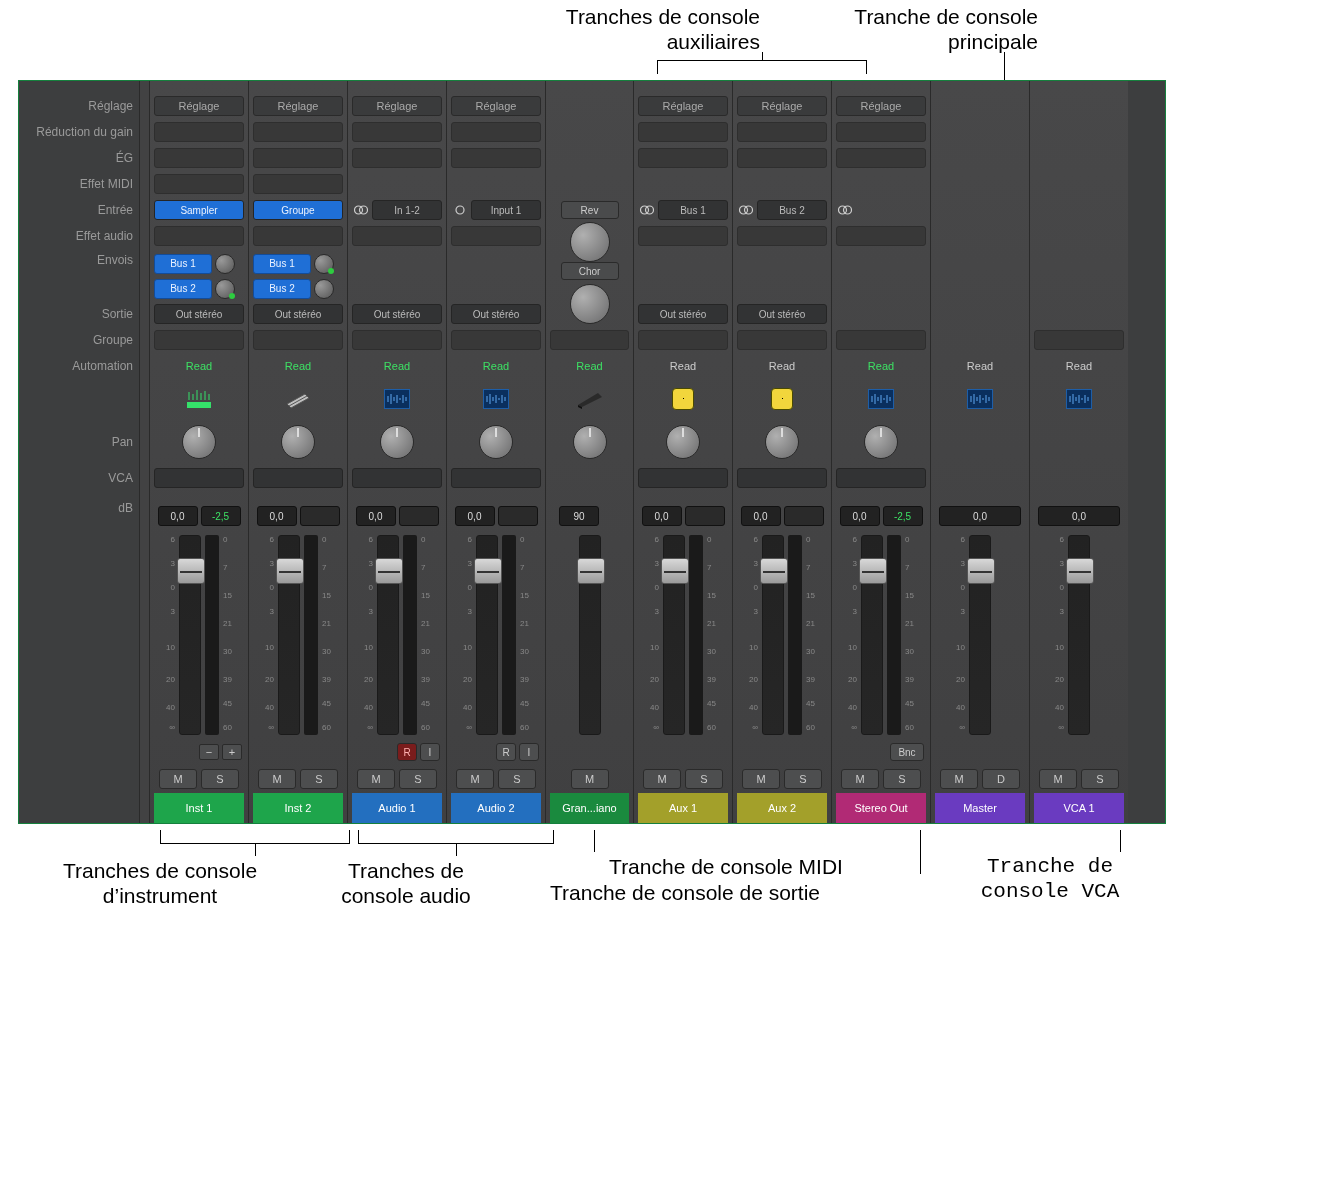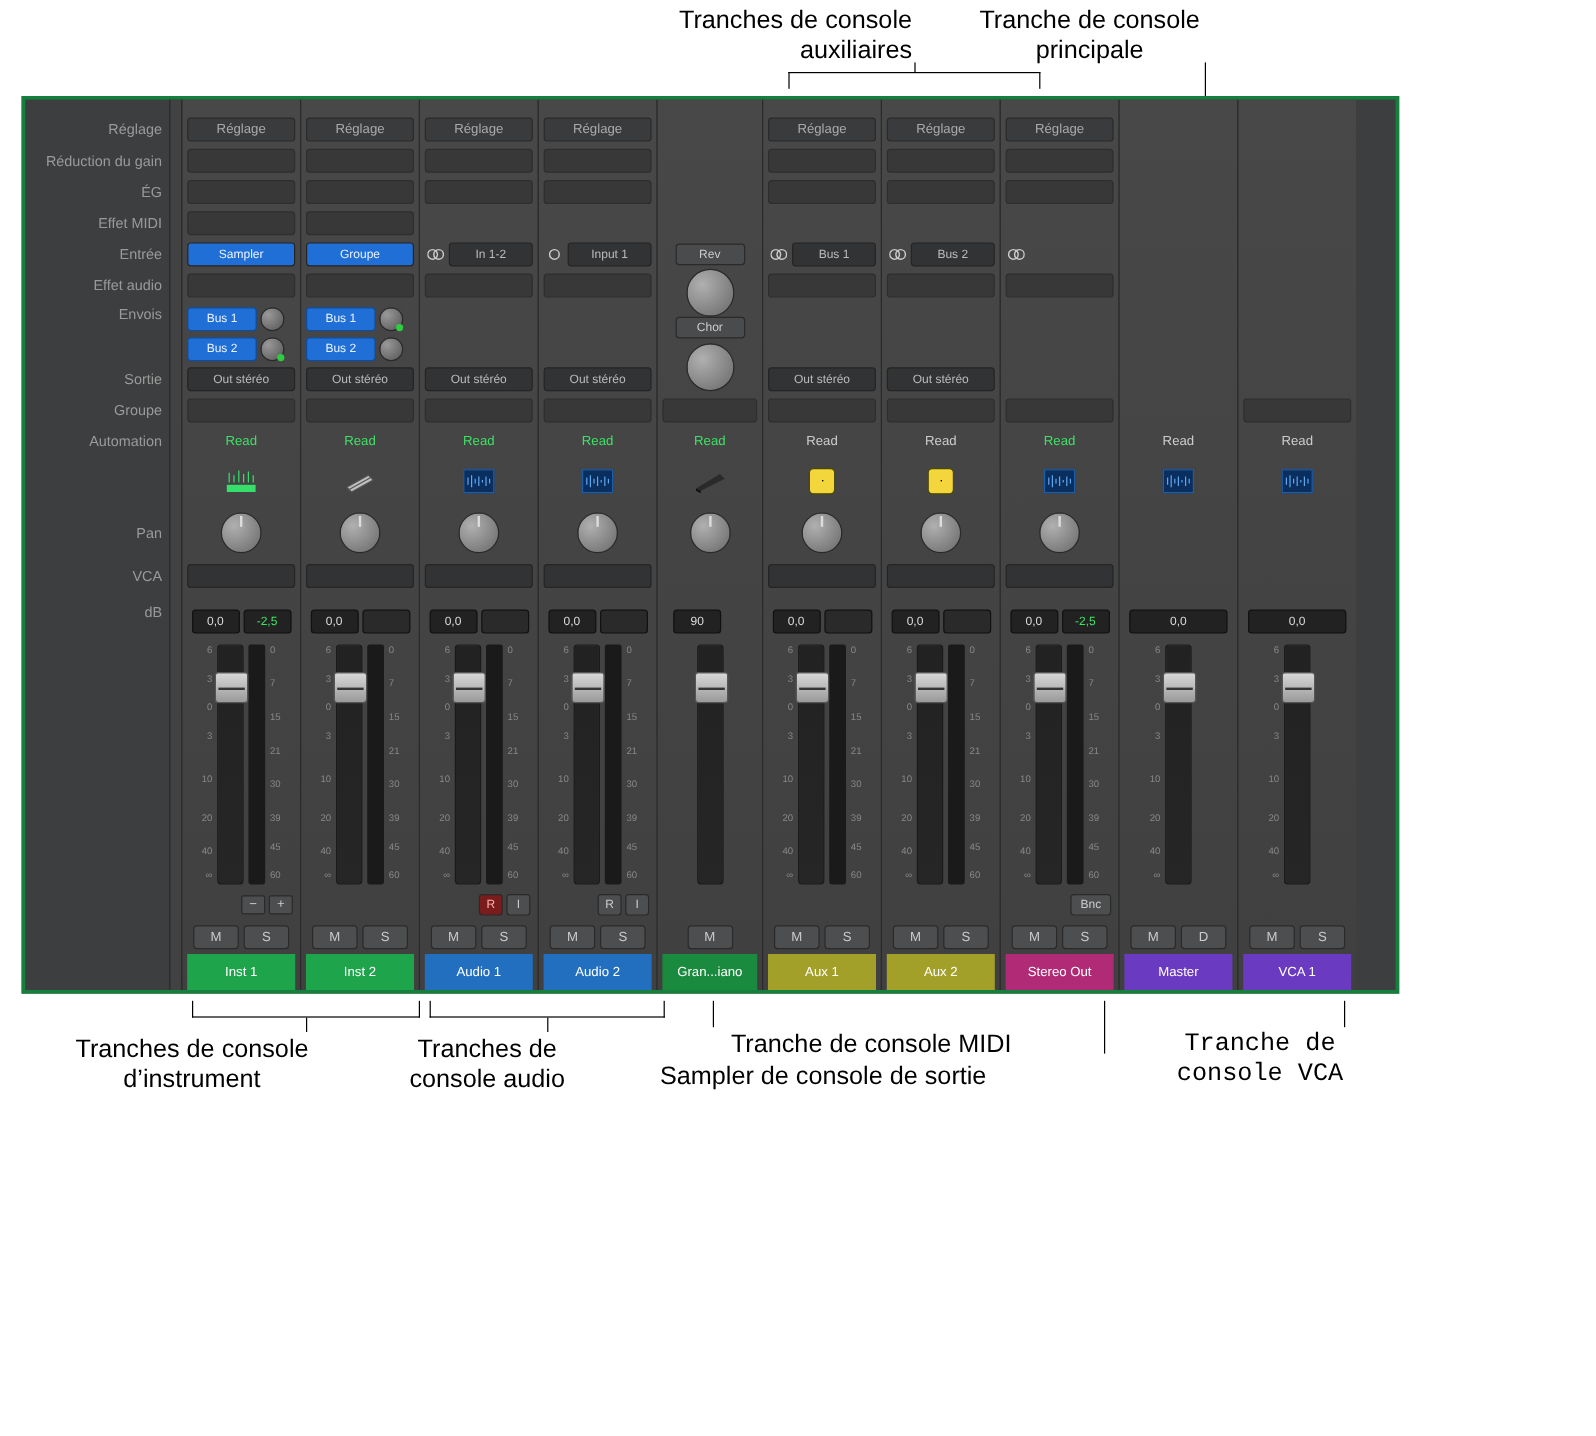--- a/index.html
+++ b/index.html
@@ -38,21 +38,21 @@
   }
   .bracket {
     position: absolute;
     border-color: #000;
     border-style: solid;
     border-width: 0;
   }
   .mixer {
     display: flex;
     background: #3d3e3f;
-    border: 3px solid #15803d;
+    border: 1px solid #15803d;
     width: 1148px;
     margin-left: 18px;
     position: relative;
   }
   .labels-col {
     width: 120px;
     flex-shrink: 0;
     text-align: right;
     padding-right: 6px;
     color: #9a9a9a;
@@ -262,21 +262,21 @@
   }
 </style>
 </head>
 <body>
 
 <div class="wrap">
 
 <div class="callouts-top">
   <div class="co" style="left:460px; top:4px; width:300px; white-space:pre-line; text-align:right;">Tranches de console
 auxiliaires</div>
-  <div class="co" style="left:778px; top:4px; width:260px; white-space:pre-line; ">Tranche de console
+  <div class="co" style="left:778px; top:4px; width:260px; white-space:pre-line; text-align:right;">Tranche de console
 principale</div>
 
   <div class="bracket" style="left:657px; top:60px; width:210px; height:14px; border-left-width:1px; border-right-width:1px; border-top-width:1px;"></div>
   <div class="leader" style="left:762px; top:52px; width:1px; height:8px;"></div>
   <div class="leader" style="left:1004px; top:52px; width:1px; height:28px;"></div>
 </div>
 
 <div class="mixer">
 
   <div class="labels-col">
@@ -1264,18 +1264,18 @@
   <div class="leader" style="left:456px; top:20px; width:1px; height:12px;"></div>
   <div class="leader" style="left:594px; top:6px; width:1px; height:22px;"></div>
   <div class="leader" style="left:920px; top:6px; width:1px; height:44px;"></div>
   <div class="leader" style="left:1120px; top:6px; width:1px; height:22px;"></div>
 
   <div class="co" style="left:30px; top:34px; width:260px; white-space:pre-line;">Tranches de console
 d’instrument</div>
   <div class="co" style="left:296px; top:34px; width:220px; white-space:pre-line;">Tranches de
 console audio</div>
   <div class="co" style="left:576px; top:30px; width:300px; text-align:center;">Tranche de console MIDI</div>
-  <div class="co" style="left:550px; top:56px; width:340px; text-align:left;">Sampler de console de sortie</div>
+  <div class="co" style="left:550px; top:56px; width:340px; text-align:left;">Tranche de console de sortie</div>
   <div class="co" style="left:950px; top:30px; width:200px; white-space:pre-line;font-family:Liberation Mono, monospace;">Tranche de
 console VCA</div>
 </div>
 
 </div>
 
 </body></html>

